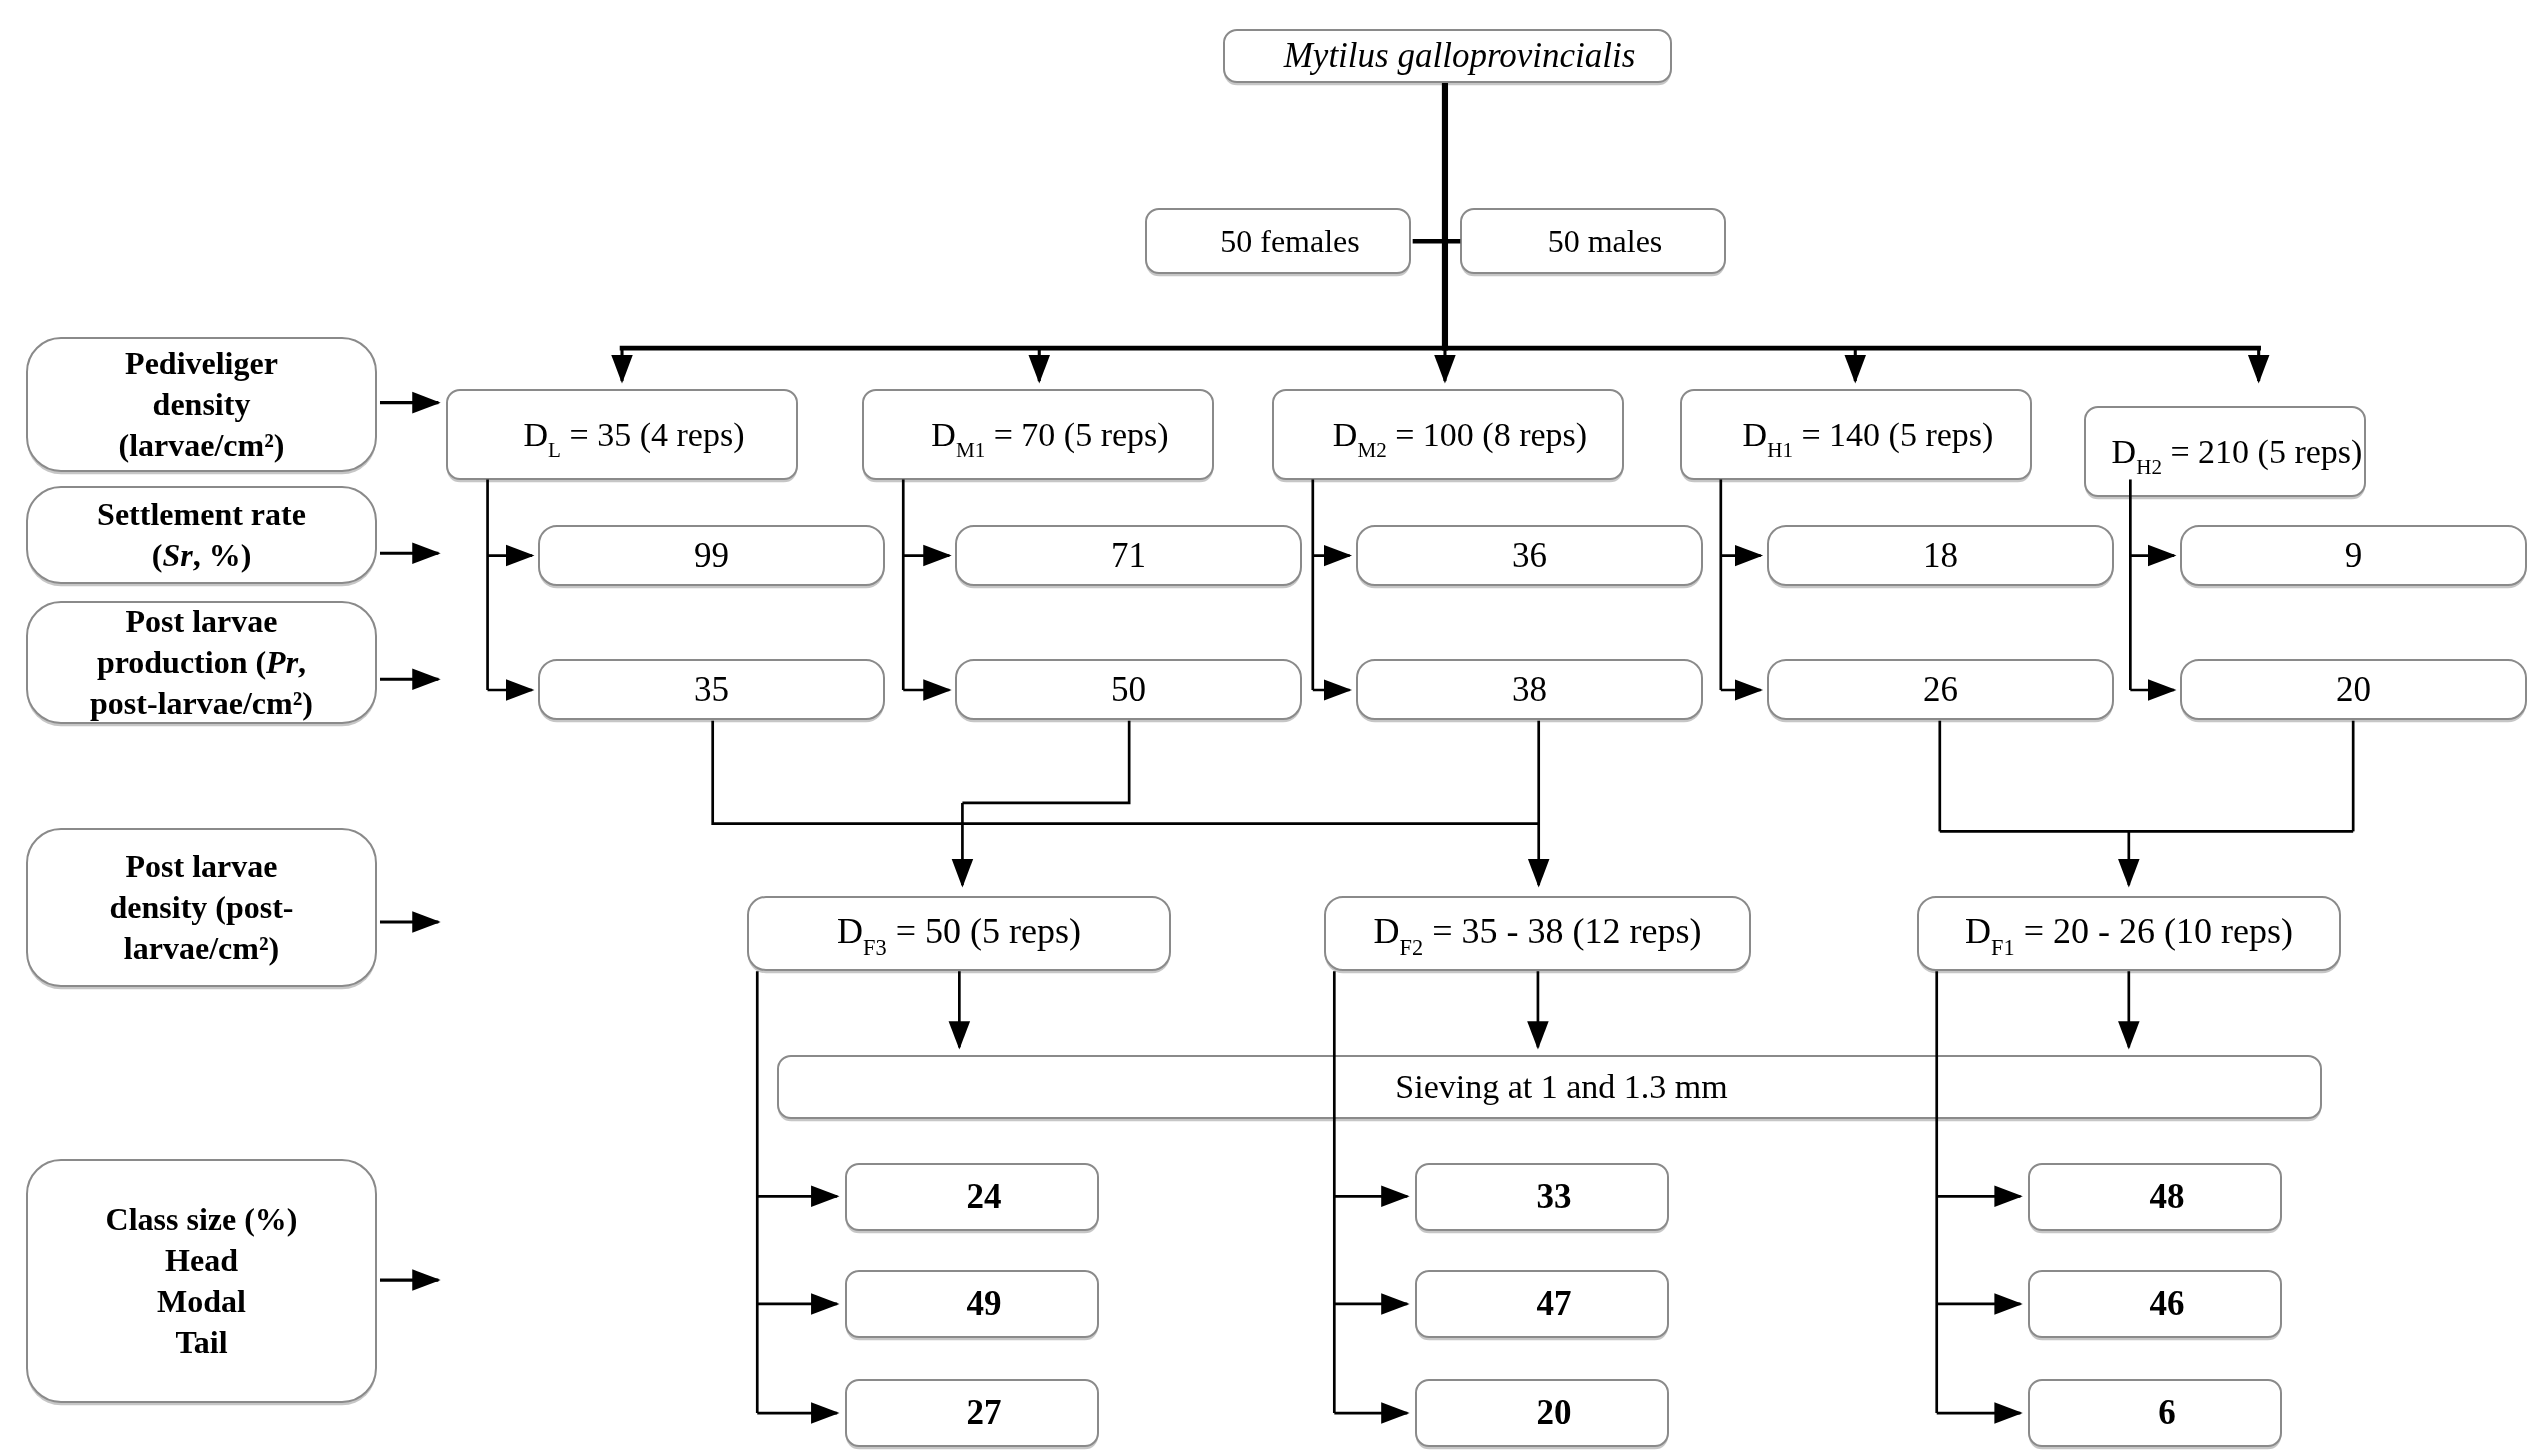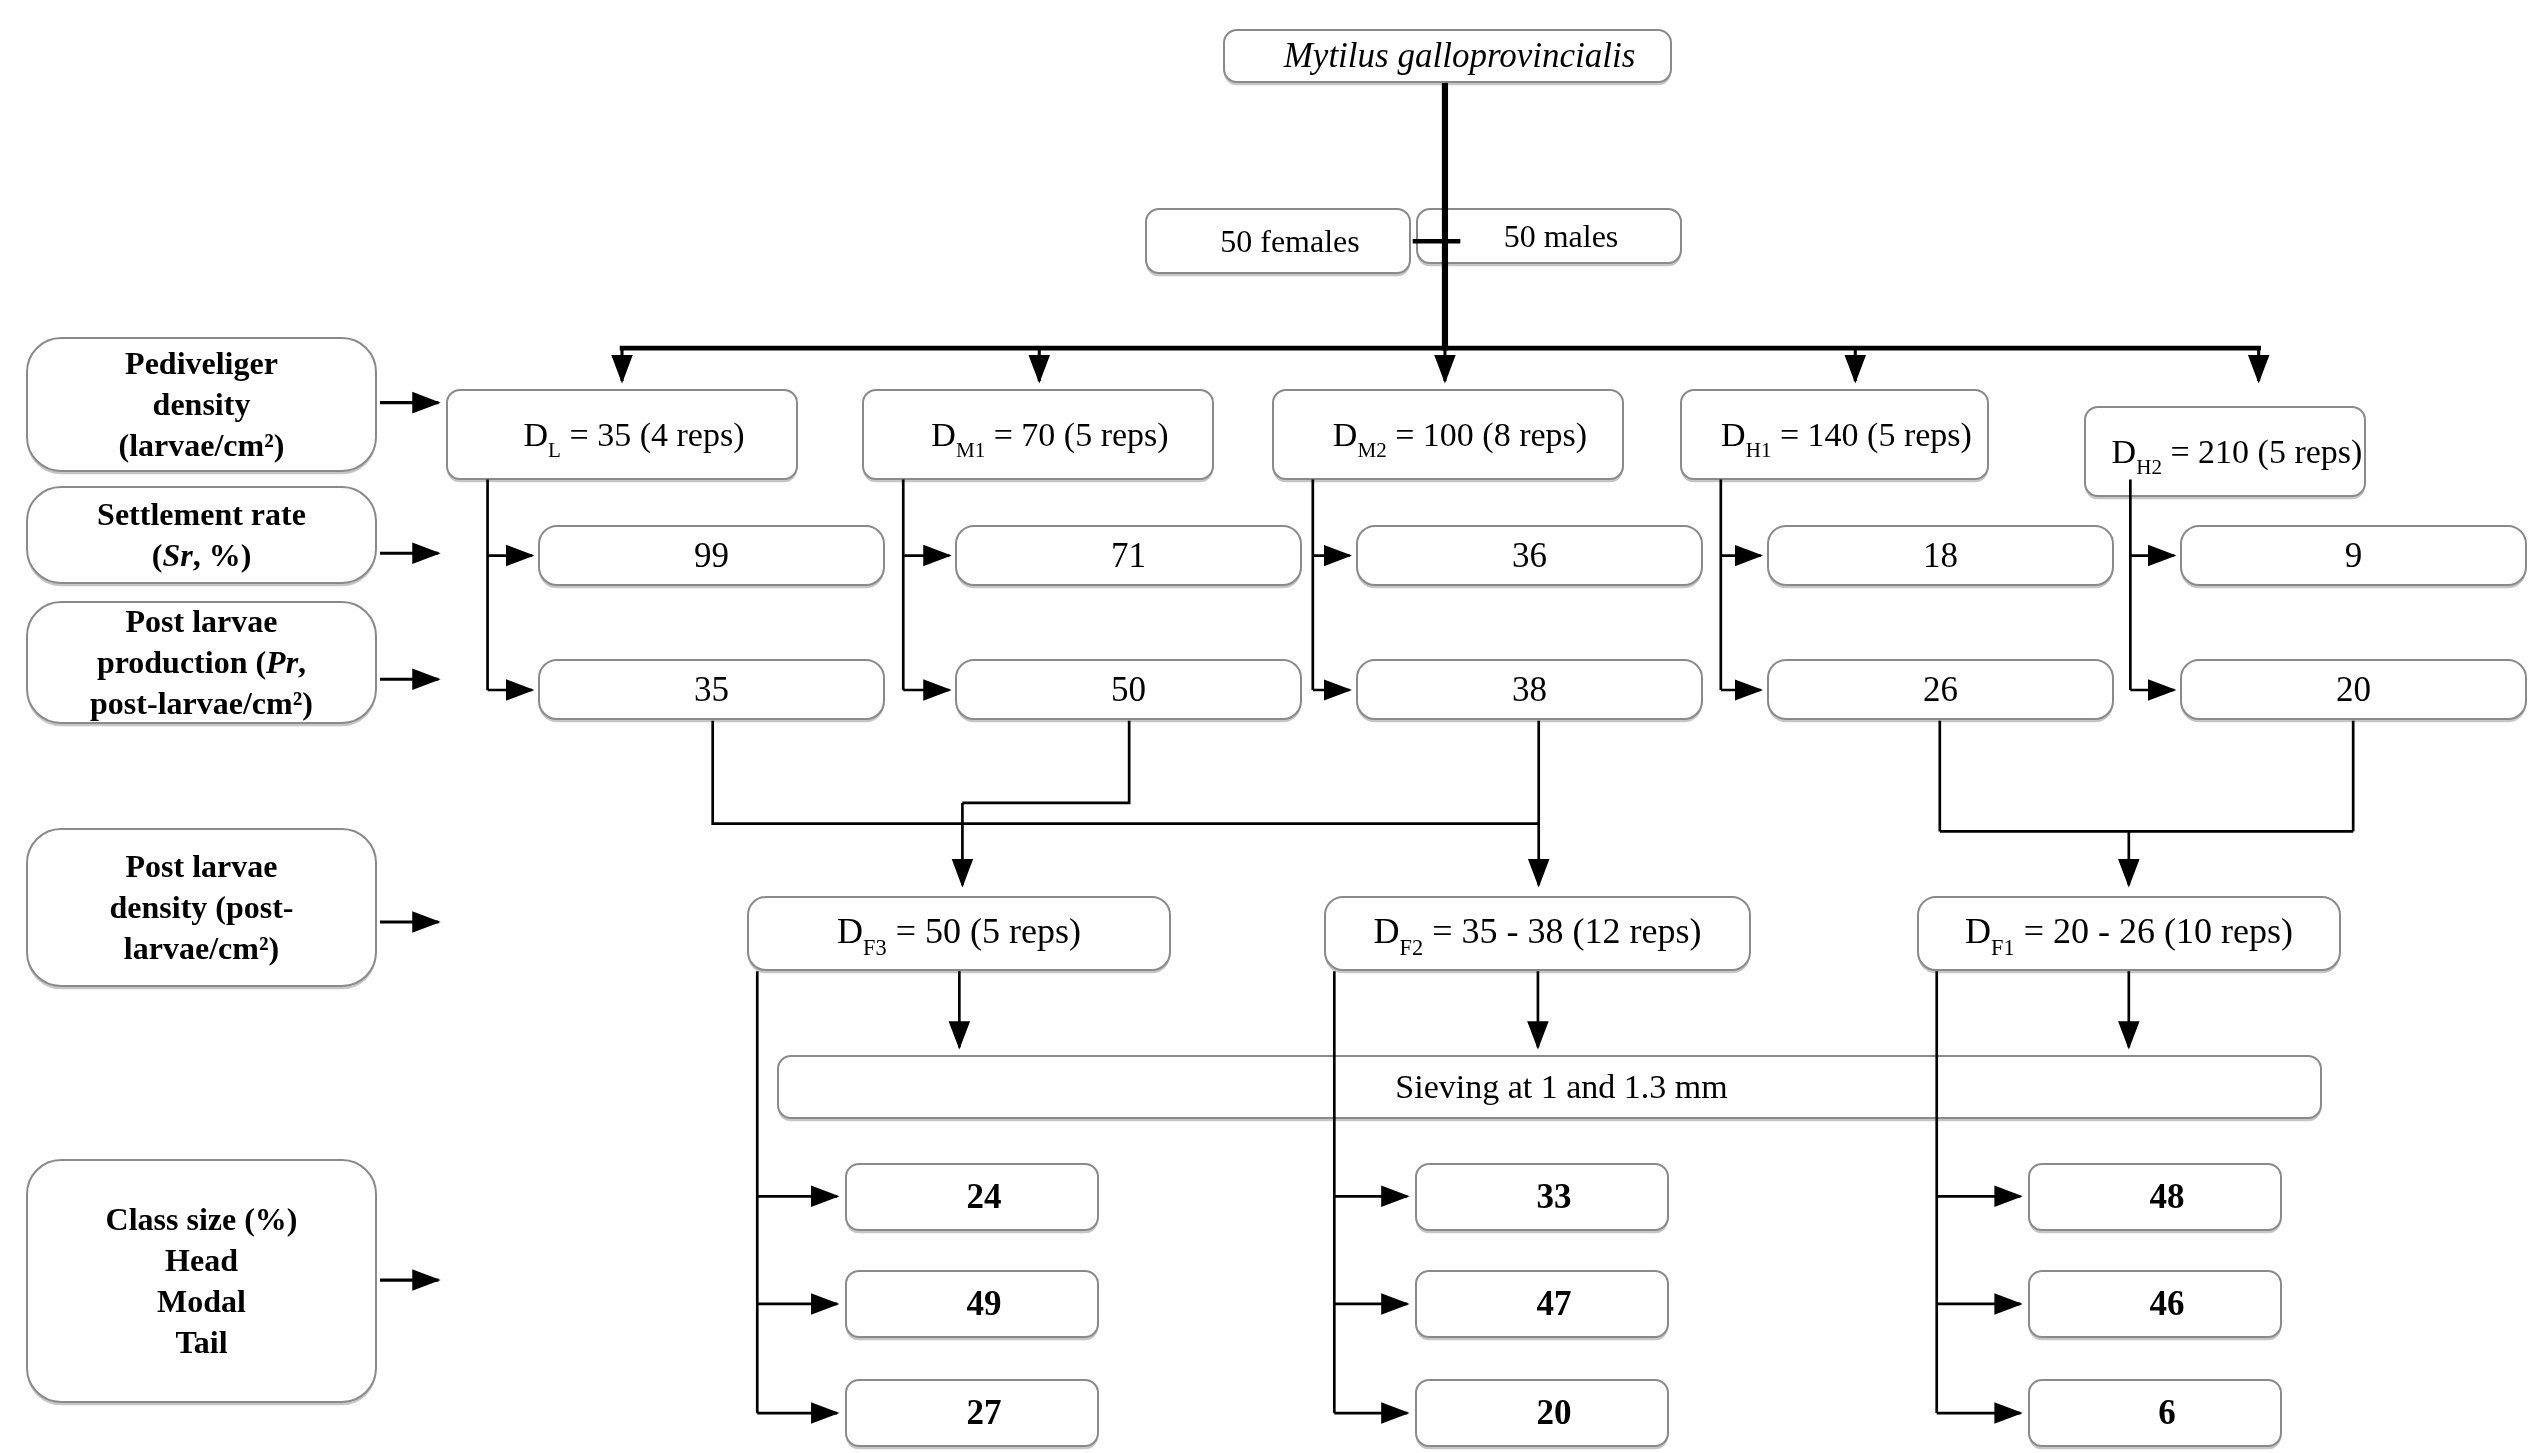--- a/index.html
+++ b/index.html
@@ -29,21 +29,21 @@
 
 <div id="page">
 
   <div class="box rounded-sm species" style="left:1223px;top:29px;width:449px;height:54px">
     <span>Mytilus galloprovincialis</span>
   </div>
 
   <div class="box rounded-sm plain" style="left:1145px;top:208px;width:266px;height:66px">
     <span>50 females</span>
   </div>
-  <div class="box rounded-sm plain" style="left:1416px;top:208px;width:266px;height:56px">
+  <div class="box rounded-sm plain" style="left:1460px;top:208px;width:266px;height:66px">
     <span>50 males</span>
   </div>
 
   <div class="box rounded-lg side-label" style="left:26px;top:337px;width:351px;height:135px">
     <div>
       <span class="ln">Pediveliger</span>
       <span class="ln">density</span>
       <span class="ln">(larvae/cm²)</span>
     </div>
   </div>
@@ -82,21 +82,21 @@
 
   <div class="box rounded-sm treat" style="left:446px;top:389px;width:352px;height:91px">
     <span><span>D</span><sub>L</sub><span> = 35 (4 reps)</span></span>
   </div>
   <div class="box rounded-sm treat" style="left:862px;top:389px;width:352px;height:91px">
     <span><span>D</span><sub>M1</sub><span> = 70 (5 reps)</span></span>
   </div>
   <div class="box rounded-sm treat" style="left:1272px;top:389px;width:352px;height:91px">
     <span><span>D</span><sub>M2</sub><span> = 100 (8 reps)</span></span>
   </div>
-  <div class="box rounded-sm treat" style="left:1680px;top:389px;width:309px;height:91px">
+  <div class="box rounded-sm treat" style="left:1680px;top:389px;width:352px;height:91px">
     <span><span>D</span><sub>H1</sub><span> = 140 (5 reps)</span></span>
   </div>
   <div class="box rounded-sm treat" style="left:2084px;top:406px;width:282px;height:91px">
     <span><span>D</span><sub>H2</sub><span> = 210 (5 reps)</span></span>
   </div>
 
   <div class="box rounded-md num" style="left:538px;top:525px;width:347px;height:61px">
     <span>99</span>
   </div>
   <div class="box rounded-md num" style="left:955px;top:525px;width:347px;height:61px">

